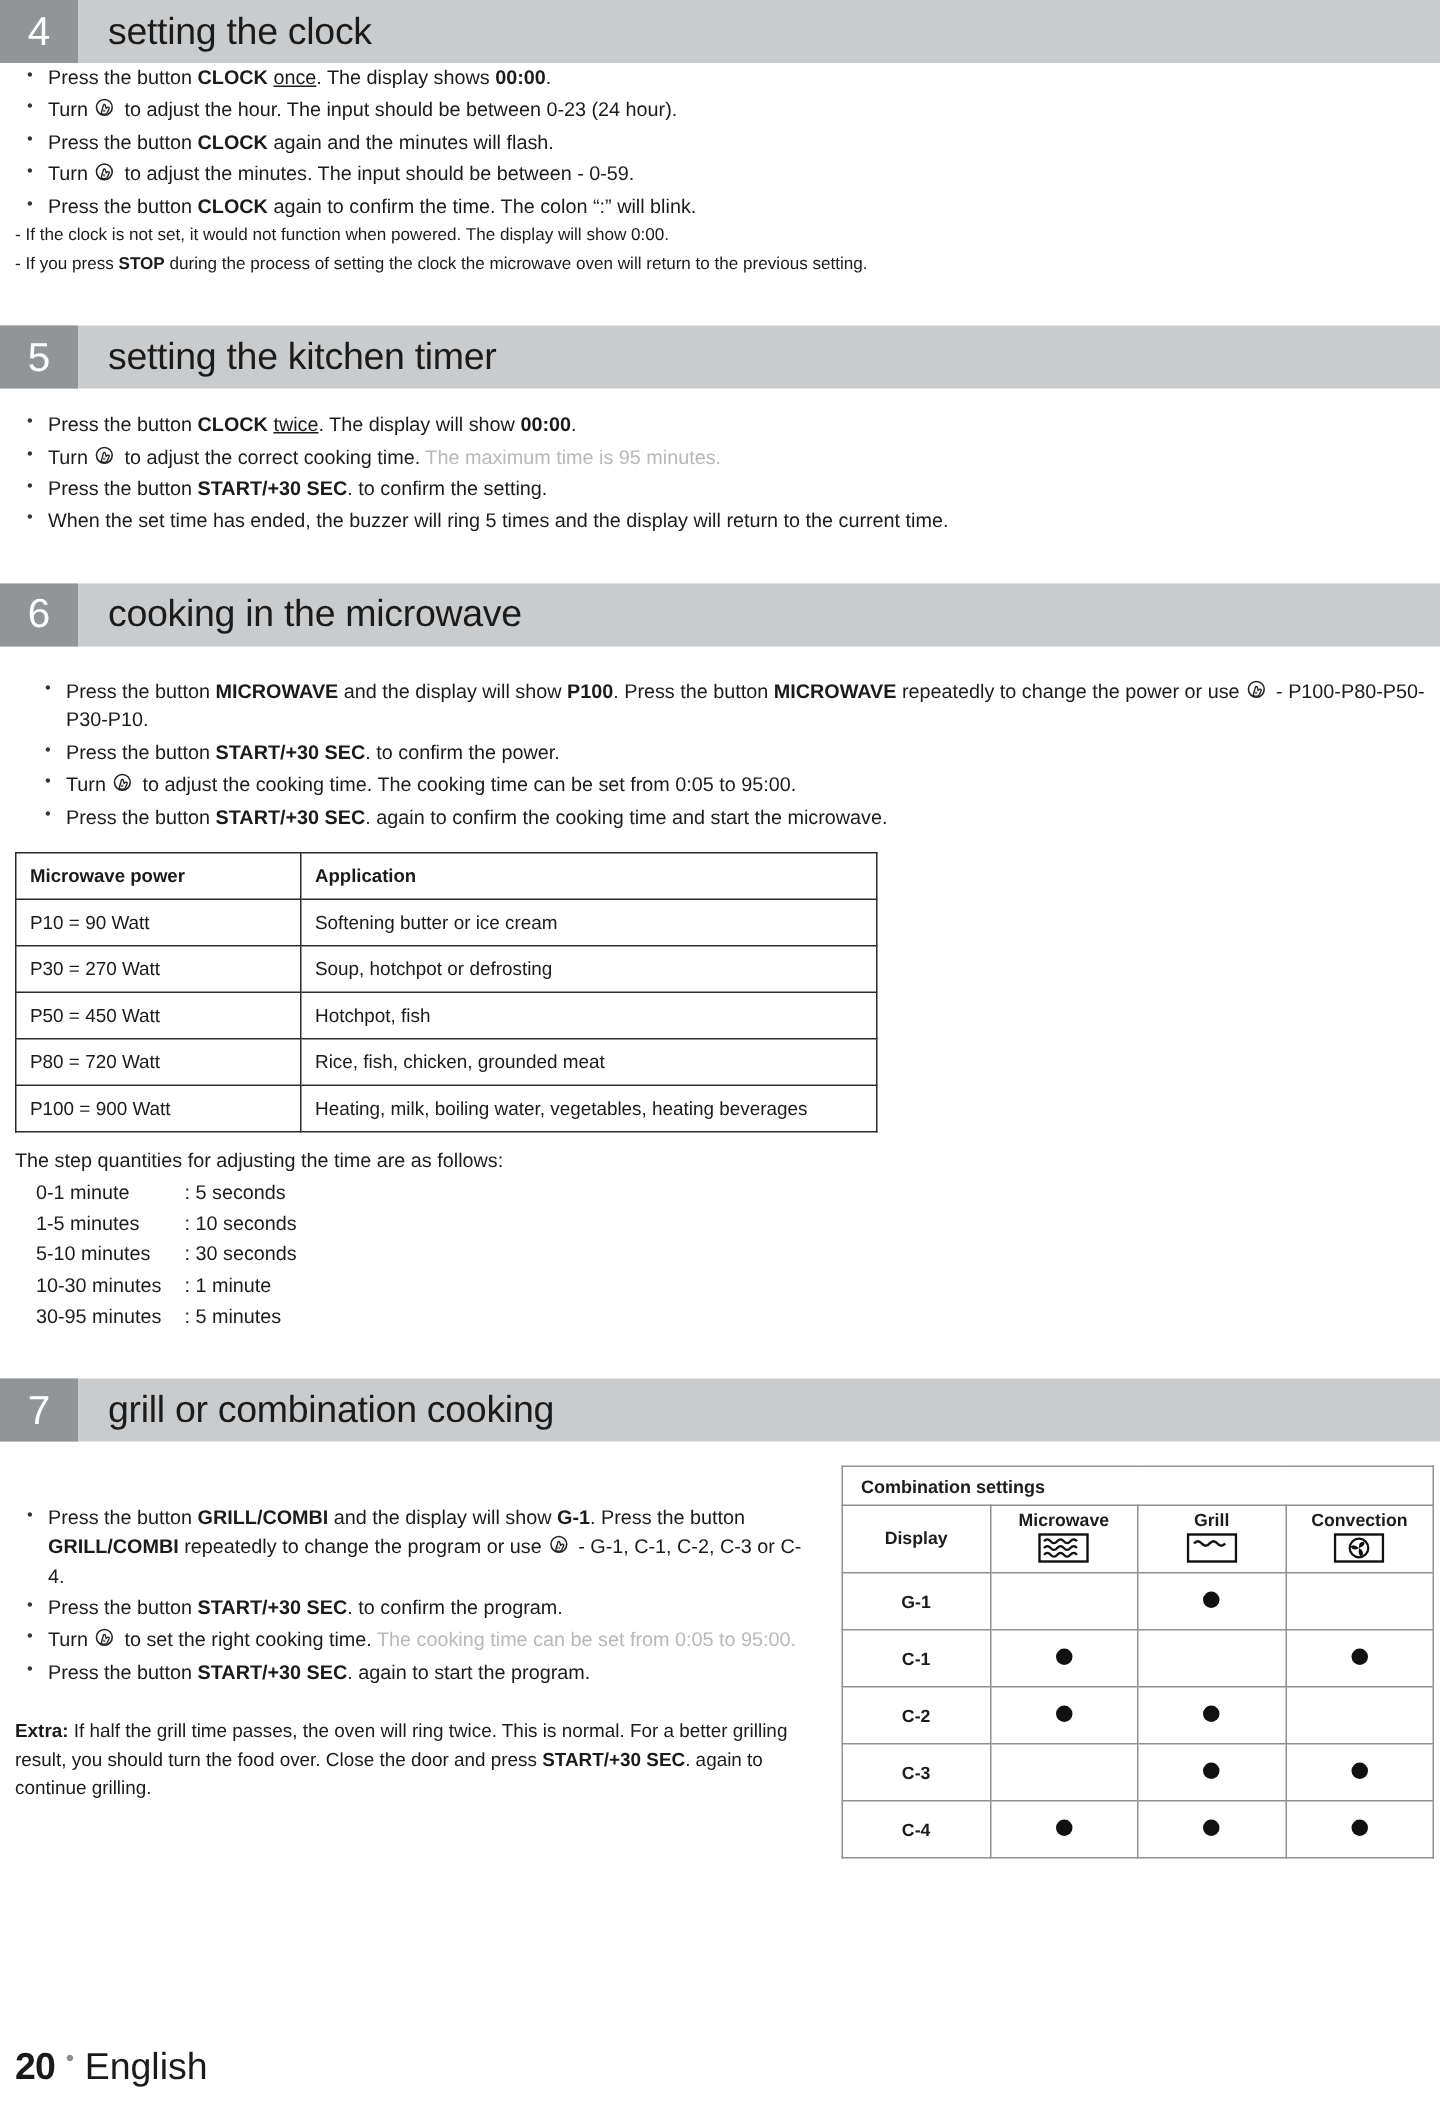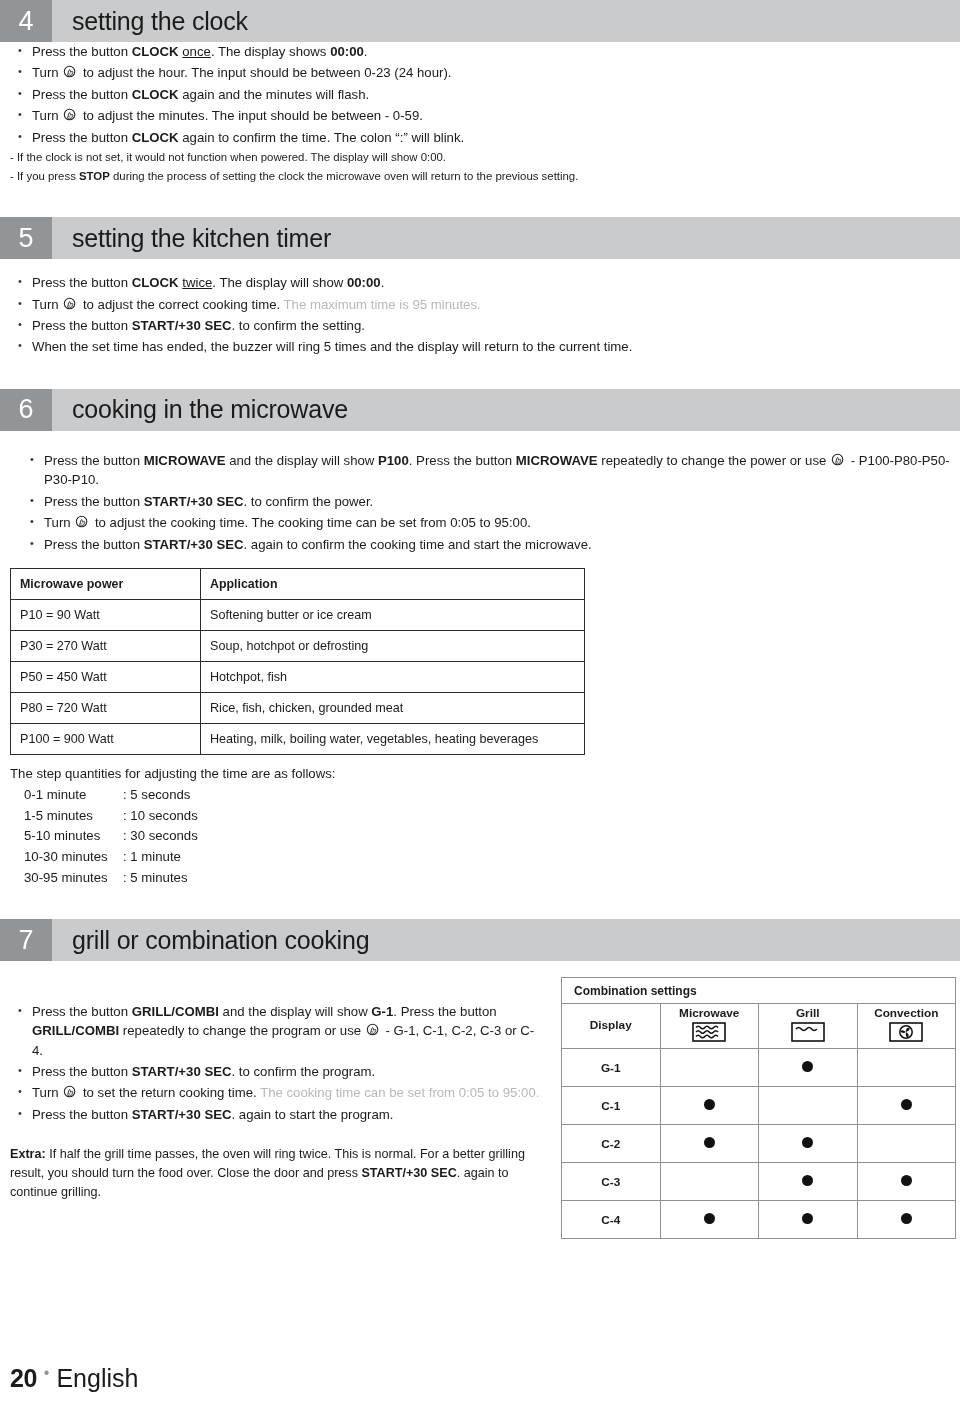--- a/index.html
+++ b/index.html
@@ -307,21 +307,21 @@
         <li><span>Press the button </span><span class="b">GRILL/COMBI</span><span> and the display will show </span><span class="b">G-1</span><span>. Press the button </span><span class="b">GRILL/COMBI</span><span> repeatedly to change the program or use </span><span class="dial"><svg viewBox="0 0 16 16" width="15" height="15">
               <circle cx="7" cy="7" r="5.6" fill="none" stroke="#222" stroke-width="1.1"></circle>
               <path d="M6.2 6.0 C6.2 4.8 7.4 4.6 7.7 5.6 L8.3 7.8 L9.2 7.0 C9.9 6.5 10.8 7.2 10.4 8.0 L9.3 10.4 C9.0 11.2 8.3 11.8 7.4 11.8 L6.3 11.8 C5.4 11.8 4.9 11.2 4.9 10.4 Z" fill="#fff" stroke="#222" stroke-width="0.95" stroke-linejoin="round"></path>
               <path d="M6.2 8.6 L6.2 10.2 M7.3 8.7 L7.3 10.3" stroke="#222" stroke-width="0.6" fill="none"></path>
             </svg></span><span> - G-1, C-1, C-2, C-3 or C-4.</span></li>
         <li><span>Press the button </span><span class="b">START/+30 SEC</span><span>. to confirm the program.</span></li>
         <li><span>Turn </span><span class="dial"><svg viewBox="0 0 16 16" width="15" height="15">
               <circle cx="7" cy="7" r="5.6" fill="none" stroke="#222" stroke-width="1.1"></circle>
               <path d="M6.2 6.0 C6.2 4.8 7.4 4.6 7.7 5.6 L8.3 7.8 L9.2 7.0 C9.9 6.5 10.8 7.2 10.4 8.0 L9.3 10.4 C9.0 11.2 8.3 11.8 7.4 11.8 L6.3 11.8 C5.4 11.8 4.9 11.2 4.9 10.4 Z" fill="#fff" stroke="#222" stroke-width="0.95" stroke-linejoin="round"></path>
               <path d="M6.2 8.6 L6.2 10.2 M7.3 8.7 L7.3 10.3" stroke="#222" stroke-width="0.6" fill="none"></path>
-            </svg></span><span> to set the return cooking time. </span><span class="muted">The cooking time can be set from 0:05 to 95:00.</span></li>
+            </svg></span><span> to set the right cooking time. </span><span class="muted">The cooking time can be set from 0:05 to 95:00.</span></li>
         <li><span>Press the button </span><span class="b">START/+30 SEC</span><span>. again to start the program.</span></li>
       </ul>
     <p class="extra"><span class="b">Extra:</span><span> If half the grill time passes, the oven will ring twice. This is normal. For a better grilling result, you should turn the food over.  Close the door and press </span><span class="b">START/+30 SEC</span><span>. again to continue grilling.</span></p>
   </div>
   <div class="right">
     <table class="combo-table">
       <tbody>
           <tr>
             <td class="title" colspan="4">Combination settings</td>
           </tr>

